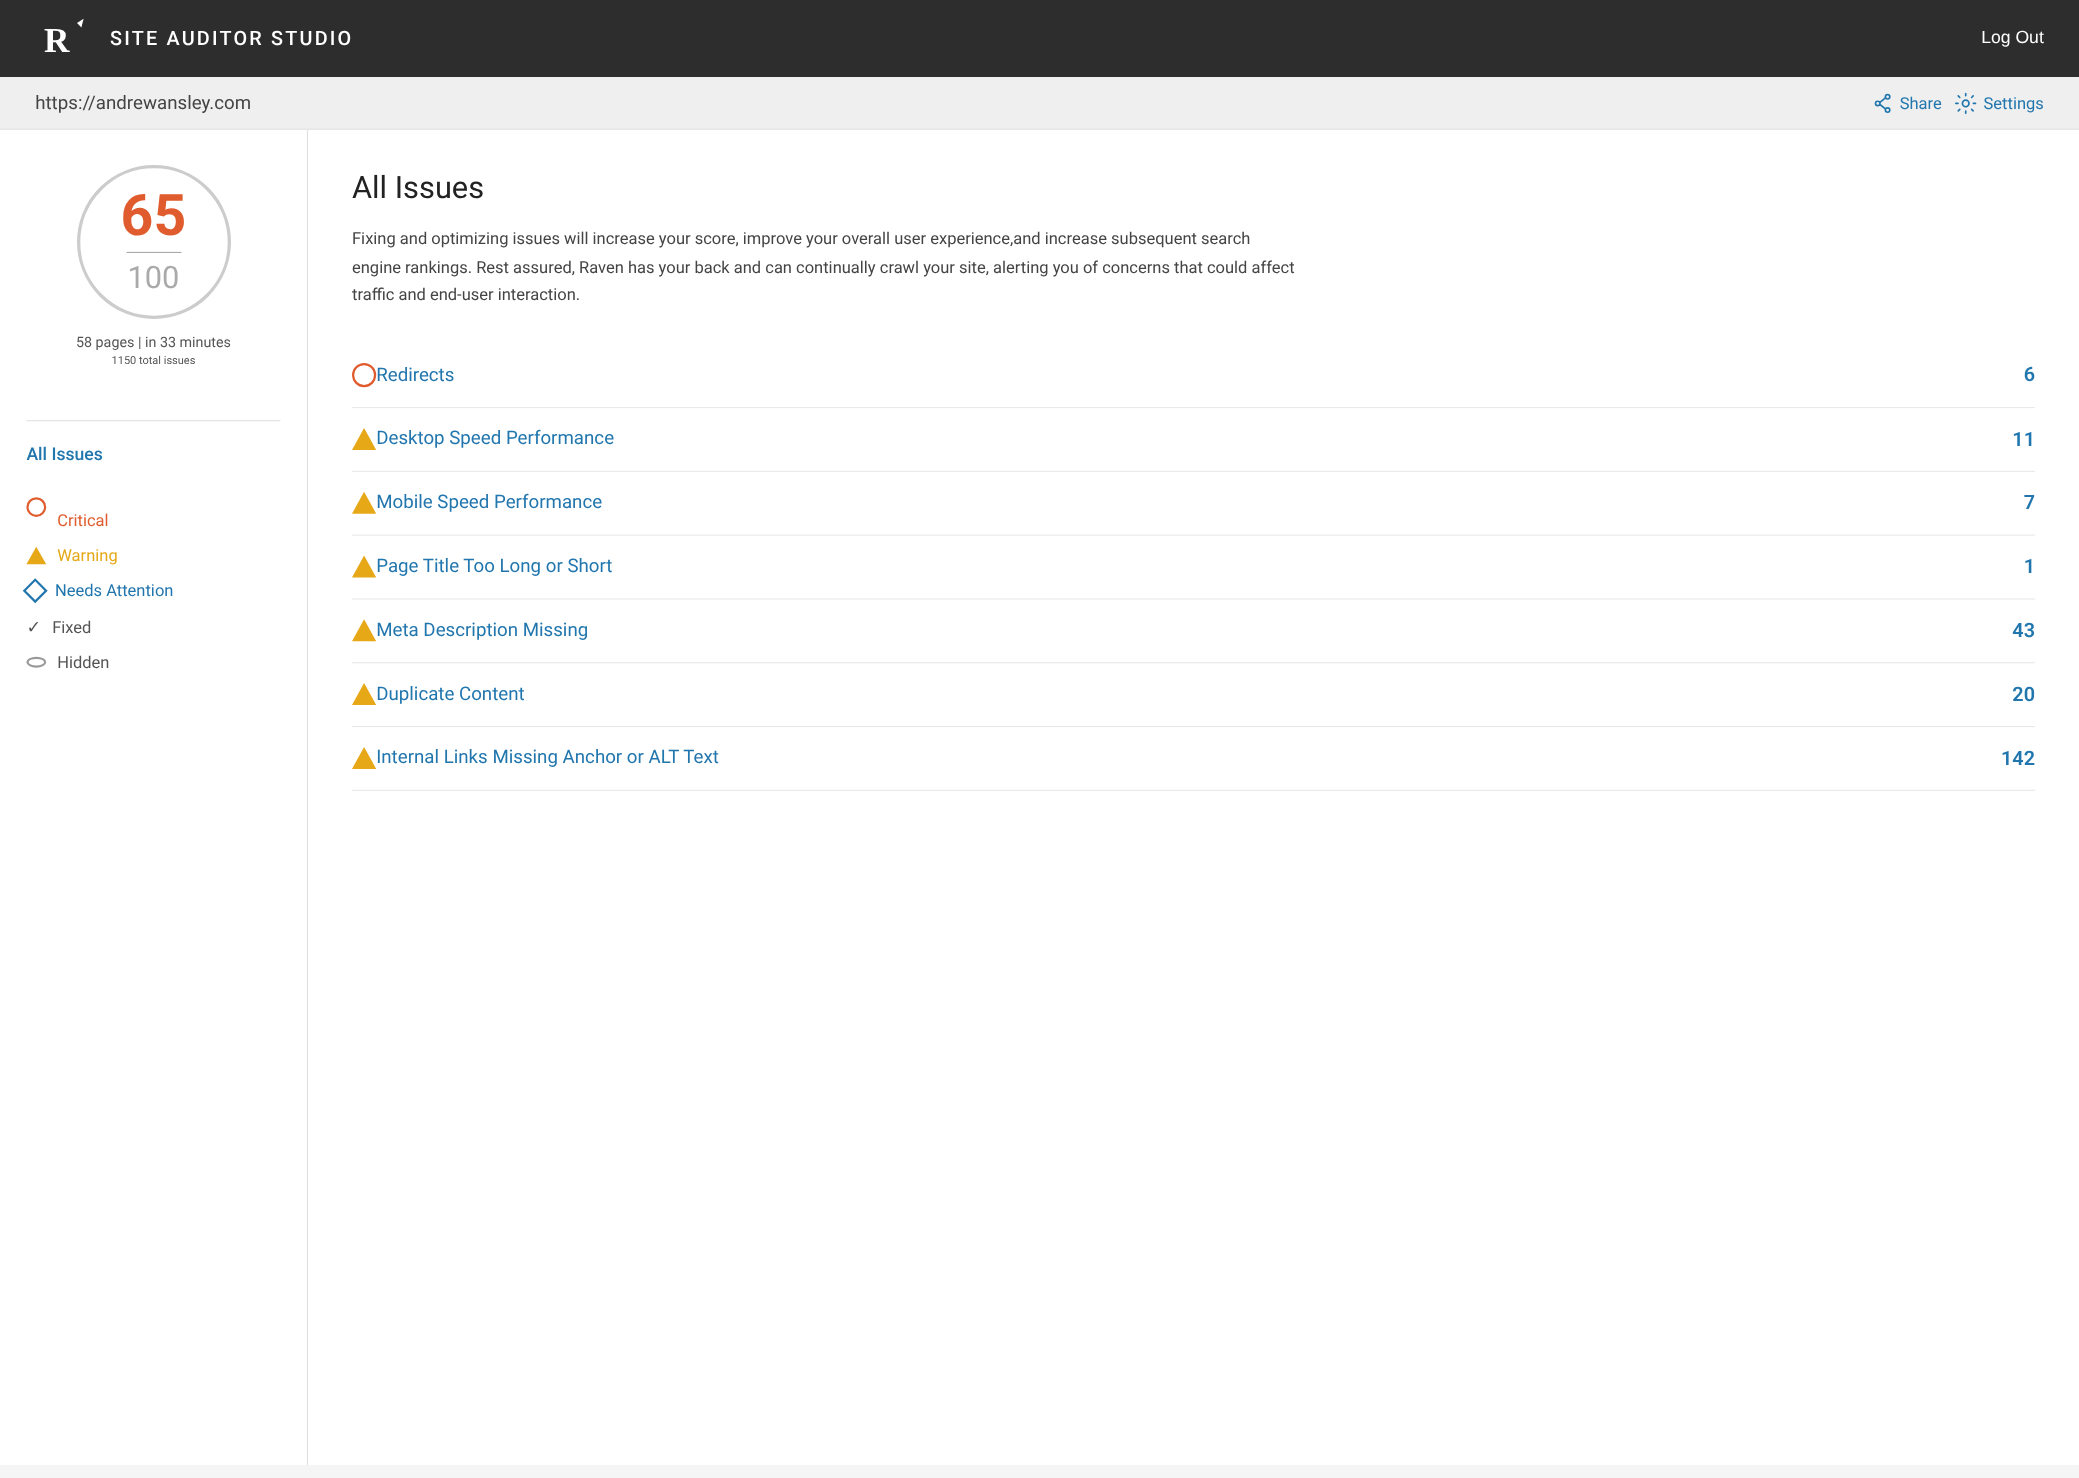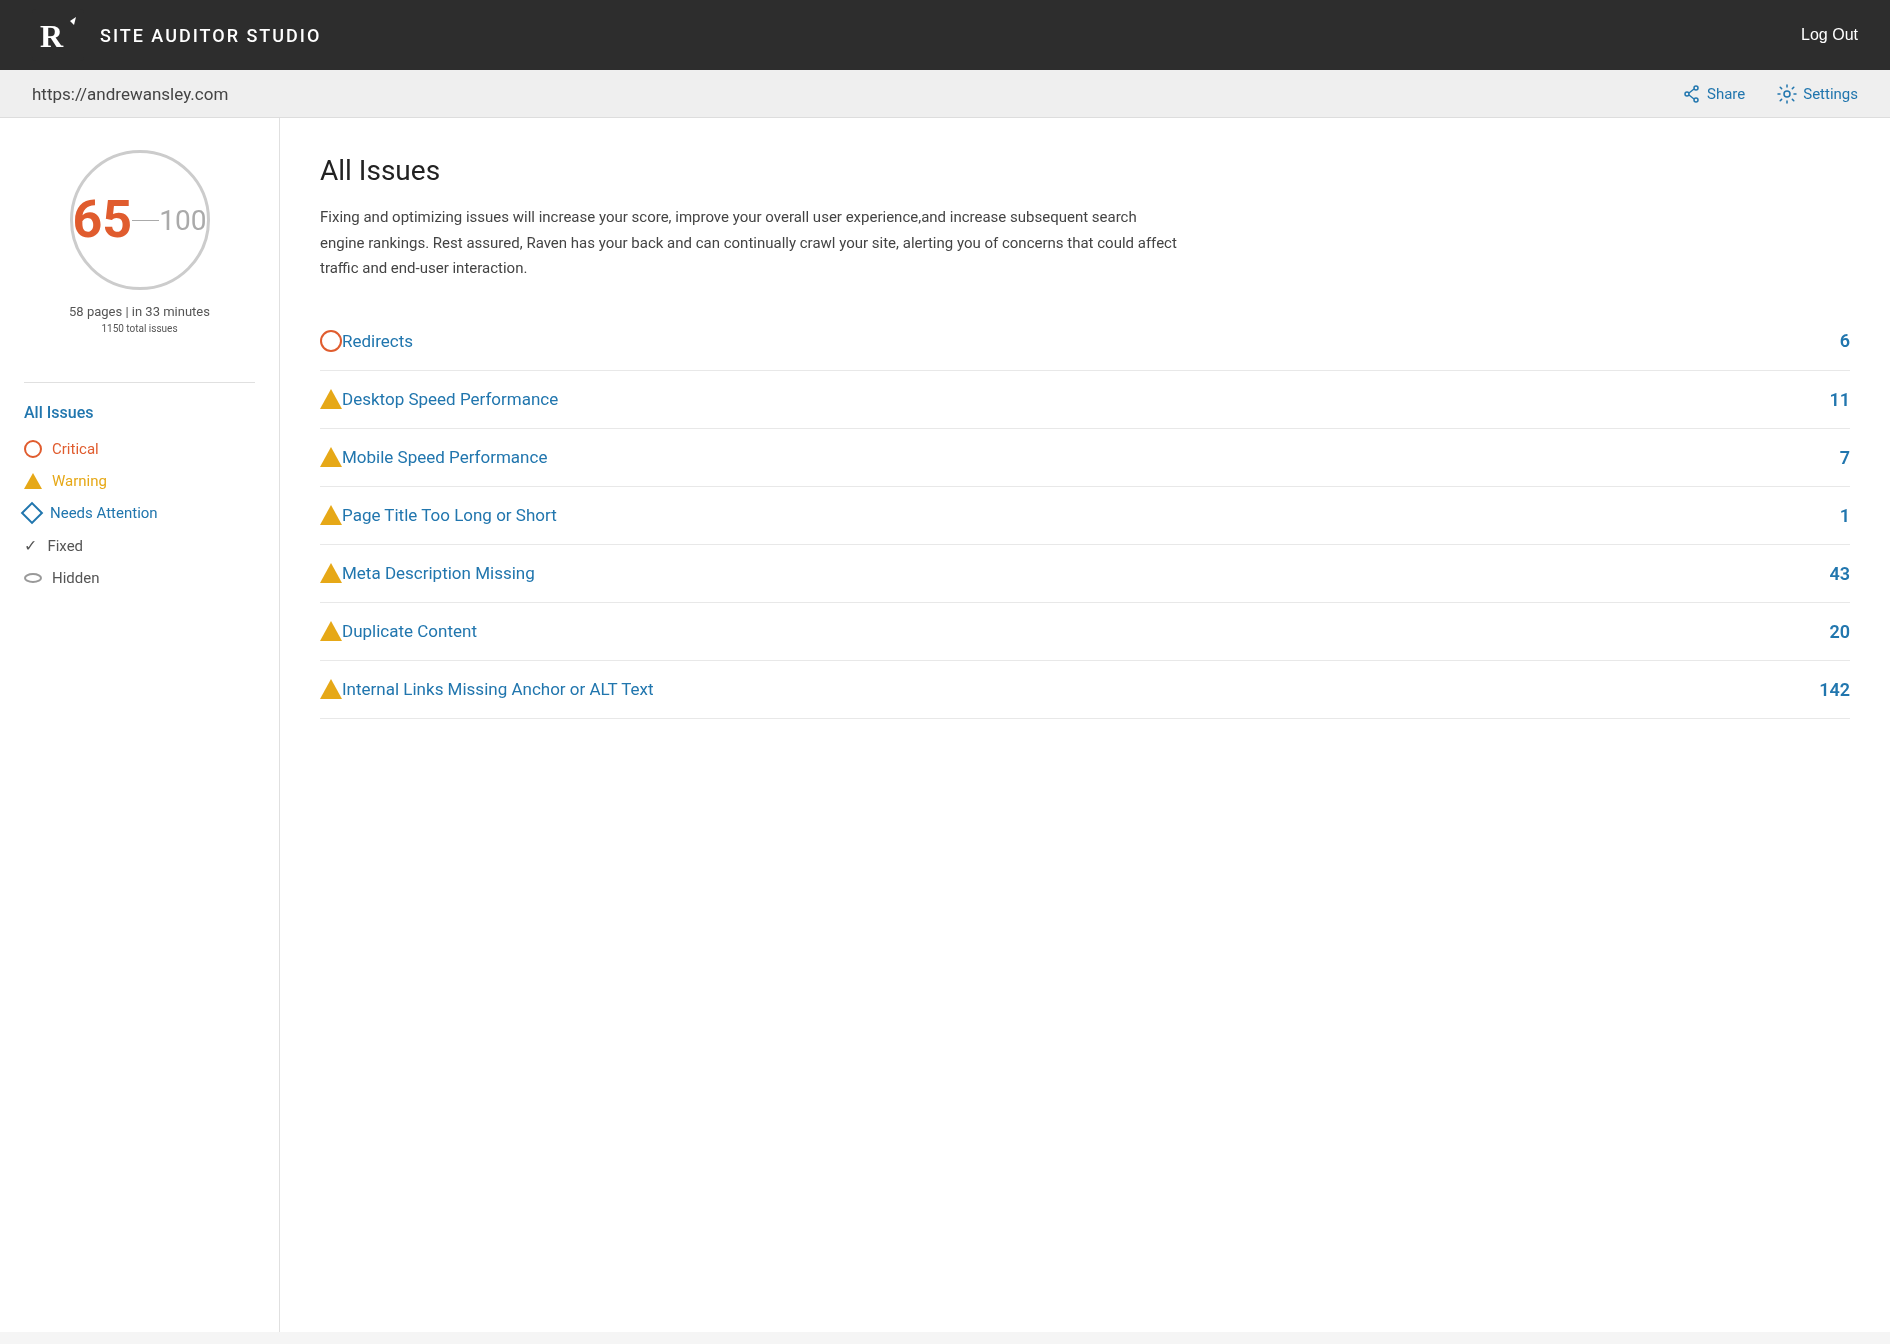--- a/index.html
+++ b/index.html
@@ -47,21 +47,21 @@
       height: 48px;
       border-bottom: 1px solid #ddd;
     }
     .site-url {
       font-size: 17px;
       color: #444;
     }
     .sub-actions {
       display: flex;
       align-items: center;
-      gap: 32px;
+      gap: 12px;
     }
     .action-link {
       color: #2176ae;
       font-size: 15px;
       display: flex;
       align-items: center;
       gap: 6px;
       cursor: pointer;
       text-decoration: none;
     }
@@ -85,21 +85,21 @@
       flex-direction: column;
       align-items: center;
       margin-bottom: 20px;
     }
     .score-circle {
       width: 140px;
       height: 140px;
       border-radius: 50%;
       border: 3px solid #ccc;
       display: flex;
-      flex-direction: row;
+      flex-direction: column;
       align-items: center;
       justify-content: center;
       margin-bottom: 14px;
     }
     .score-number {
       font-size: 52px;
       font-weight: 700;
       color: #e05c2e;
       line-height: 1;
     }
@@ -177,21 +177,21 @@
       color: #555;
       font-size: 16px;
     }
     .icon-hidden {
       width: 18px;
       height: 10px;
       border-radius: 50%;
       border: 2px solid #999;
       display: inline-block;
     }
-    .nav-label-critical { color: #e05c2e; }
+    .nav-label-critical { color: #e05c2e; margin-top: 24px; }
     .nav-label-warning { color: #e6a817; }
     .nav-label-attention { color: #2176ae; }
     .nav-label-fixed { color: #555; }
     .nav-label-hidden { color: #555; }
 
     
     .main-content {
       flex: 1;
       padding: 36px 40px;
       background: #ffffff;

